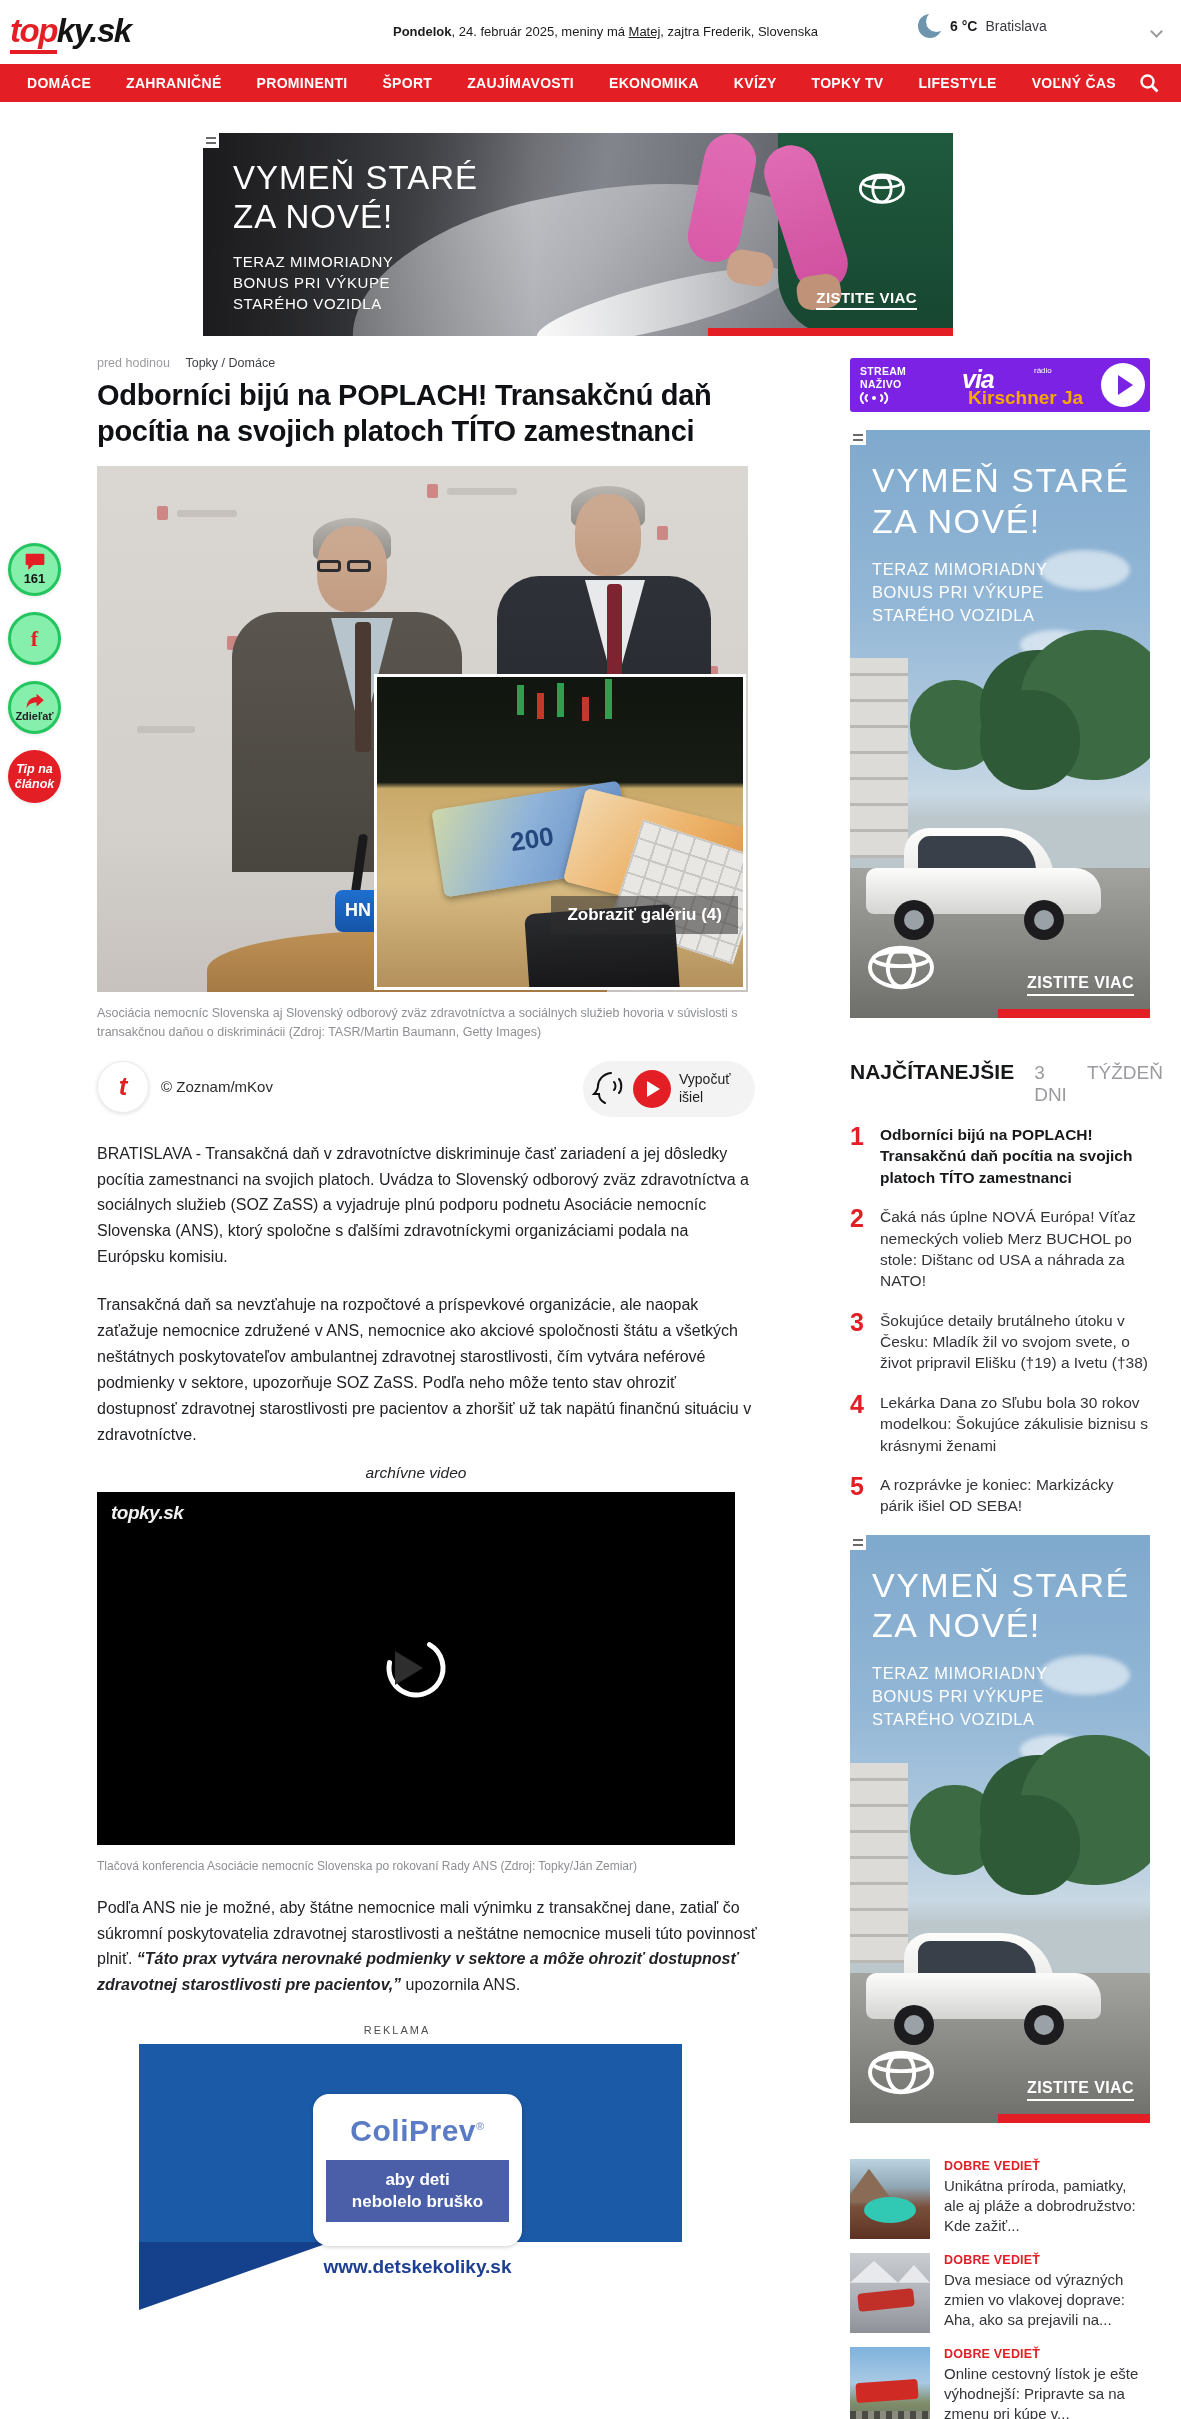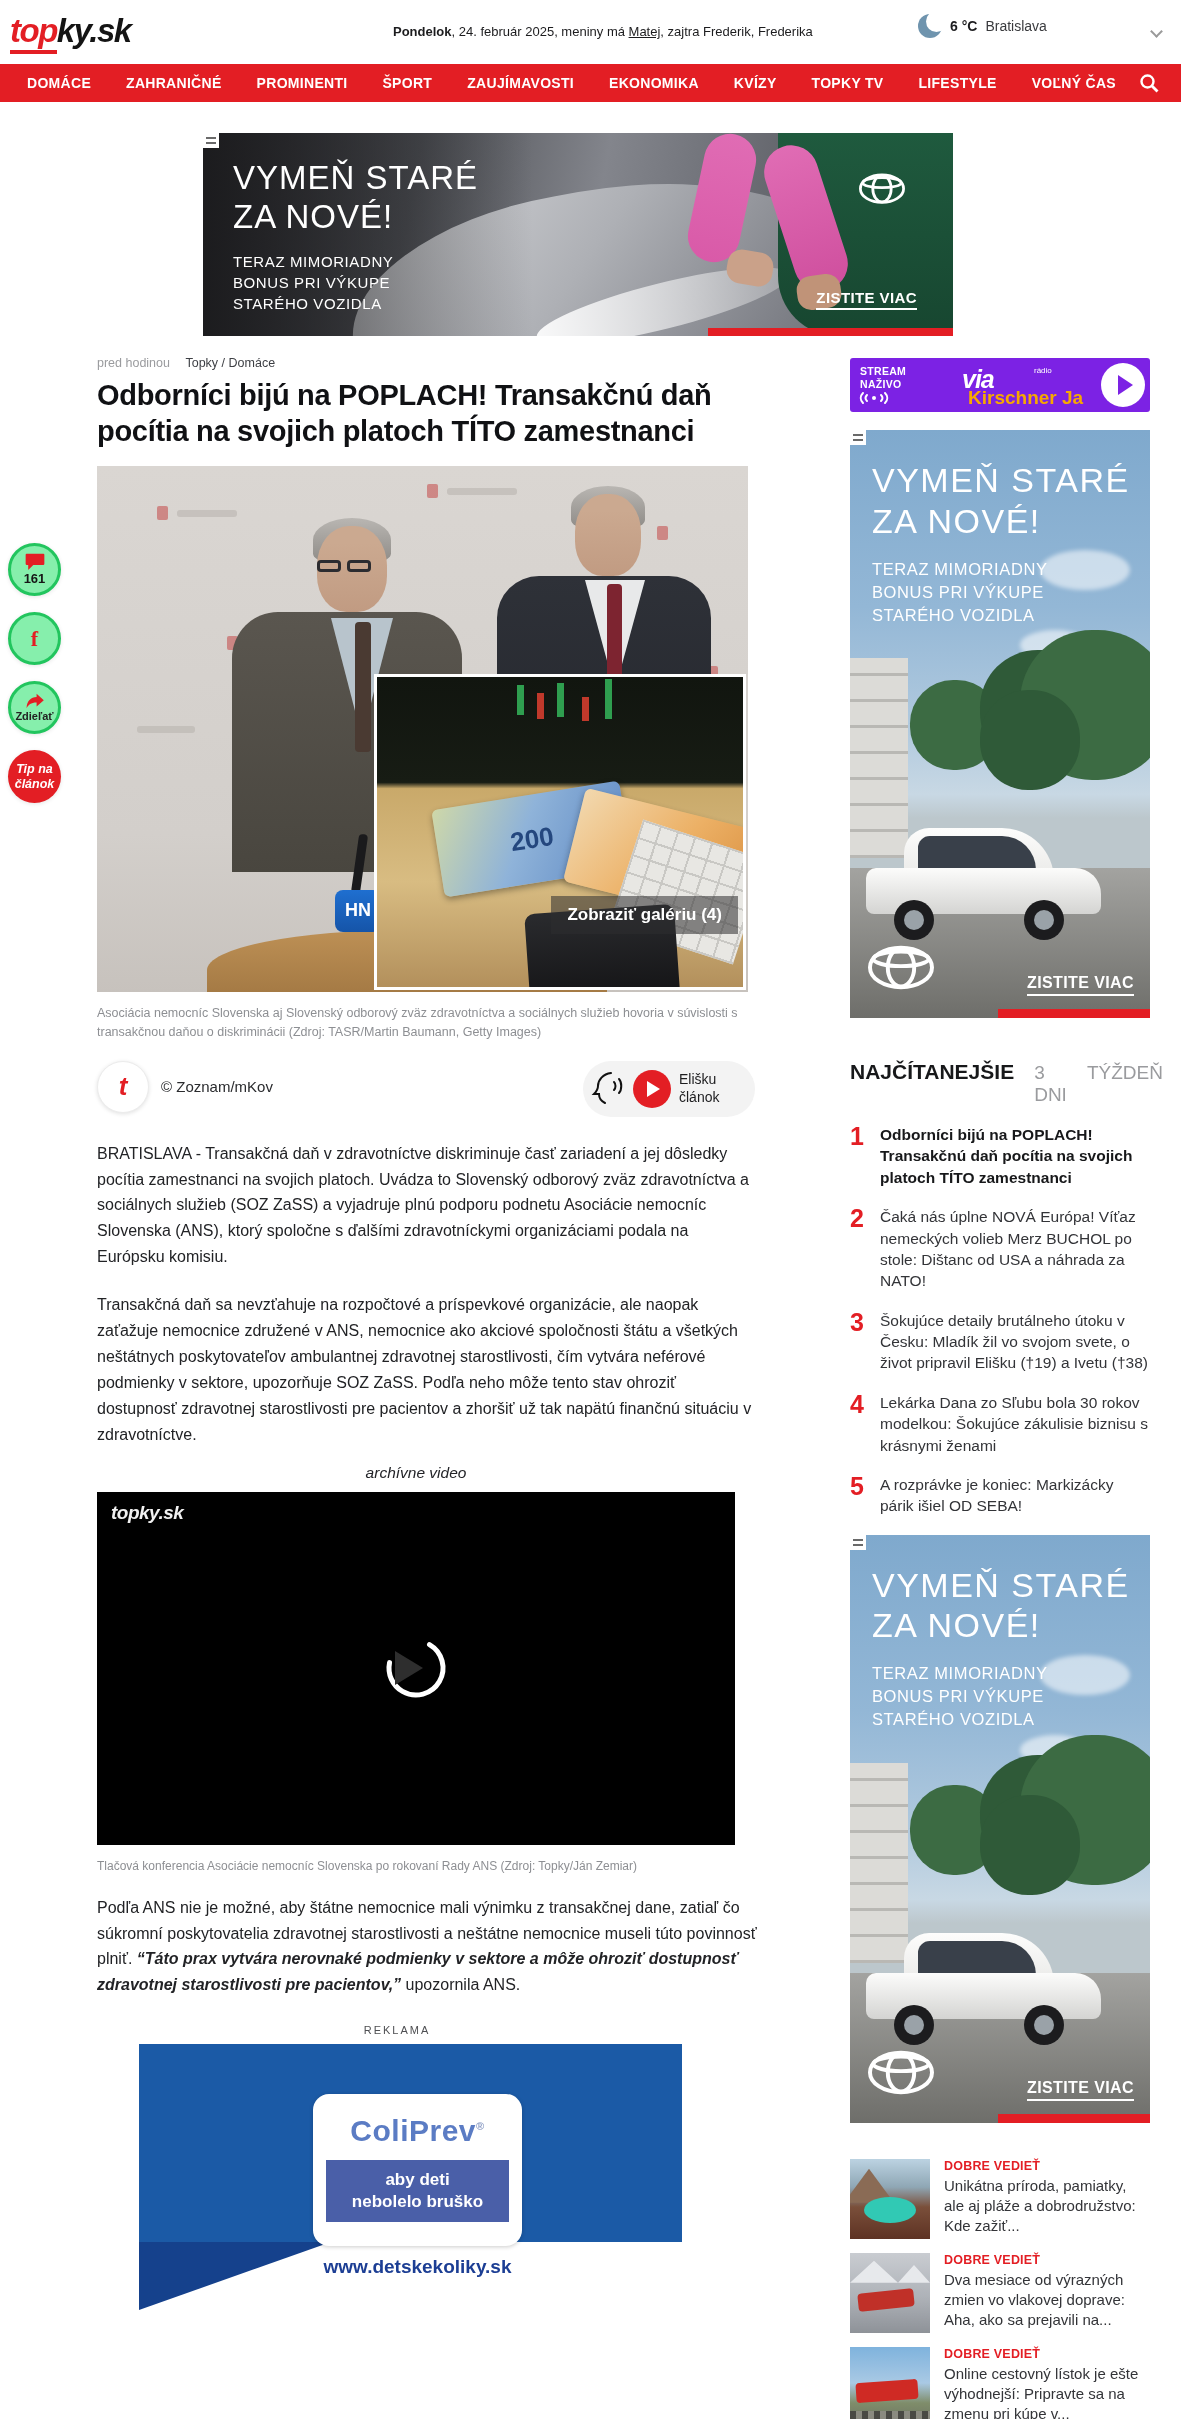--- a/index.html
+++ b/index.html
@@ -209,21 +209,21 @@
 </head>
 <body>
 
 <div class="page">
 
   <header class="masthead">
     <div class="logo">
       <span class="lg-red">top</span><span class="lg-black">ky.sk</span>
     </div>
     <div class="dateline">
-      <b>Pondelok</b><span>, 24. február 2025, meniny má </span><span class="name-day">Matej</span><span>, zajtra Frederik, Frederika</span>
+      <b>Pondelok</b><span>, 24. február 2025, meniny má </span><span class="name-day">Matej</span><span>, zajtra Frederik, Slovenska</span>
     </div>
     <div class="weather">
       <span class="moon">
           <span class="m1"></span>
           <span class="m2"></span>
         </span>
       <span class="temp">6 °C</span>
       <span class="city">Bratislava</span>
     </div>
     <span class="chevron-down"></span>
@@ -370,21 +370,21 @@
           <span>t</span>
         </span>
       <span class="author-name">© Zoznam/mKov</span>
       <div class="listen">
         <svg class="listen-face" viewBox="0 0 34 40" fill="none" stroke="#111" stroke-width="2" stroke-linecap="round">
           <path d="M20 4C12 5 7 11 7 17c0 4-2 6-4 8h5c0 4 2 7 6 9"></path>
           <path d="M23 13c2 2 2 6 0 8"></path>
           <path d="M28 10c3 3 3 11 0 14"></path>
         </svg>
         <span class="listen-play"></span>
-        <span class="listen-label">Elišku článok</span>
+        <span class="listen-label">Vypočuť išiel</span>
       </div>
     </div>
 
     <p class="body-p">BRATISLAVA - Transakčná daň v zdravotníctve diskriminuje časť zariadení a jej dôsledky pocítia zamestnanci na svojich platoch. Uvádza to Slovenský odborový zväz zdravotníctva a sociálnych služieb (SOZ ZaSS) a vyjadruje plnú podporu podnetu Asociácie nemocníc Slovenska (ANS), ktorý spoločne s ďalšími zdravotníckymi organizáciami podala na Európsku komisiu.</p>
     <p class="body-p">Transakčná daň sa nevzťahuje na rozpočtové a príspevkové organizácie, ale naopak zaťažuje nemocnice združené v ANS, nemocnice ako akciové spoločnosti štátu a všetkých neštátnych poskytovateľov ambulantnej zdravotnej starostlivosti, čím vytvára neférové podmienky v sektore, upozorňuje SOZ ZaSS. Podľa neho môže tento stav ohroziť dostupnosť zdravotnej starostlivosti pre pacientov a zhoršiť už tak napätú finančnú situáciu v zdravotníctve.</p>
     <p class="archive">archívne video</p>
 
     <div class="video">
       <span class="video-logo">topky.sk</span>
       <span class="spinner">

